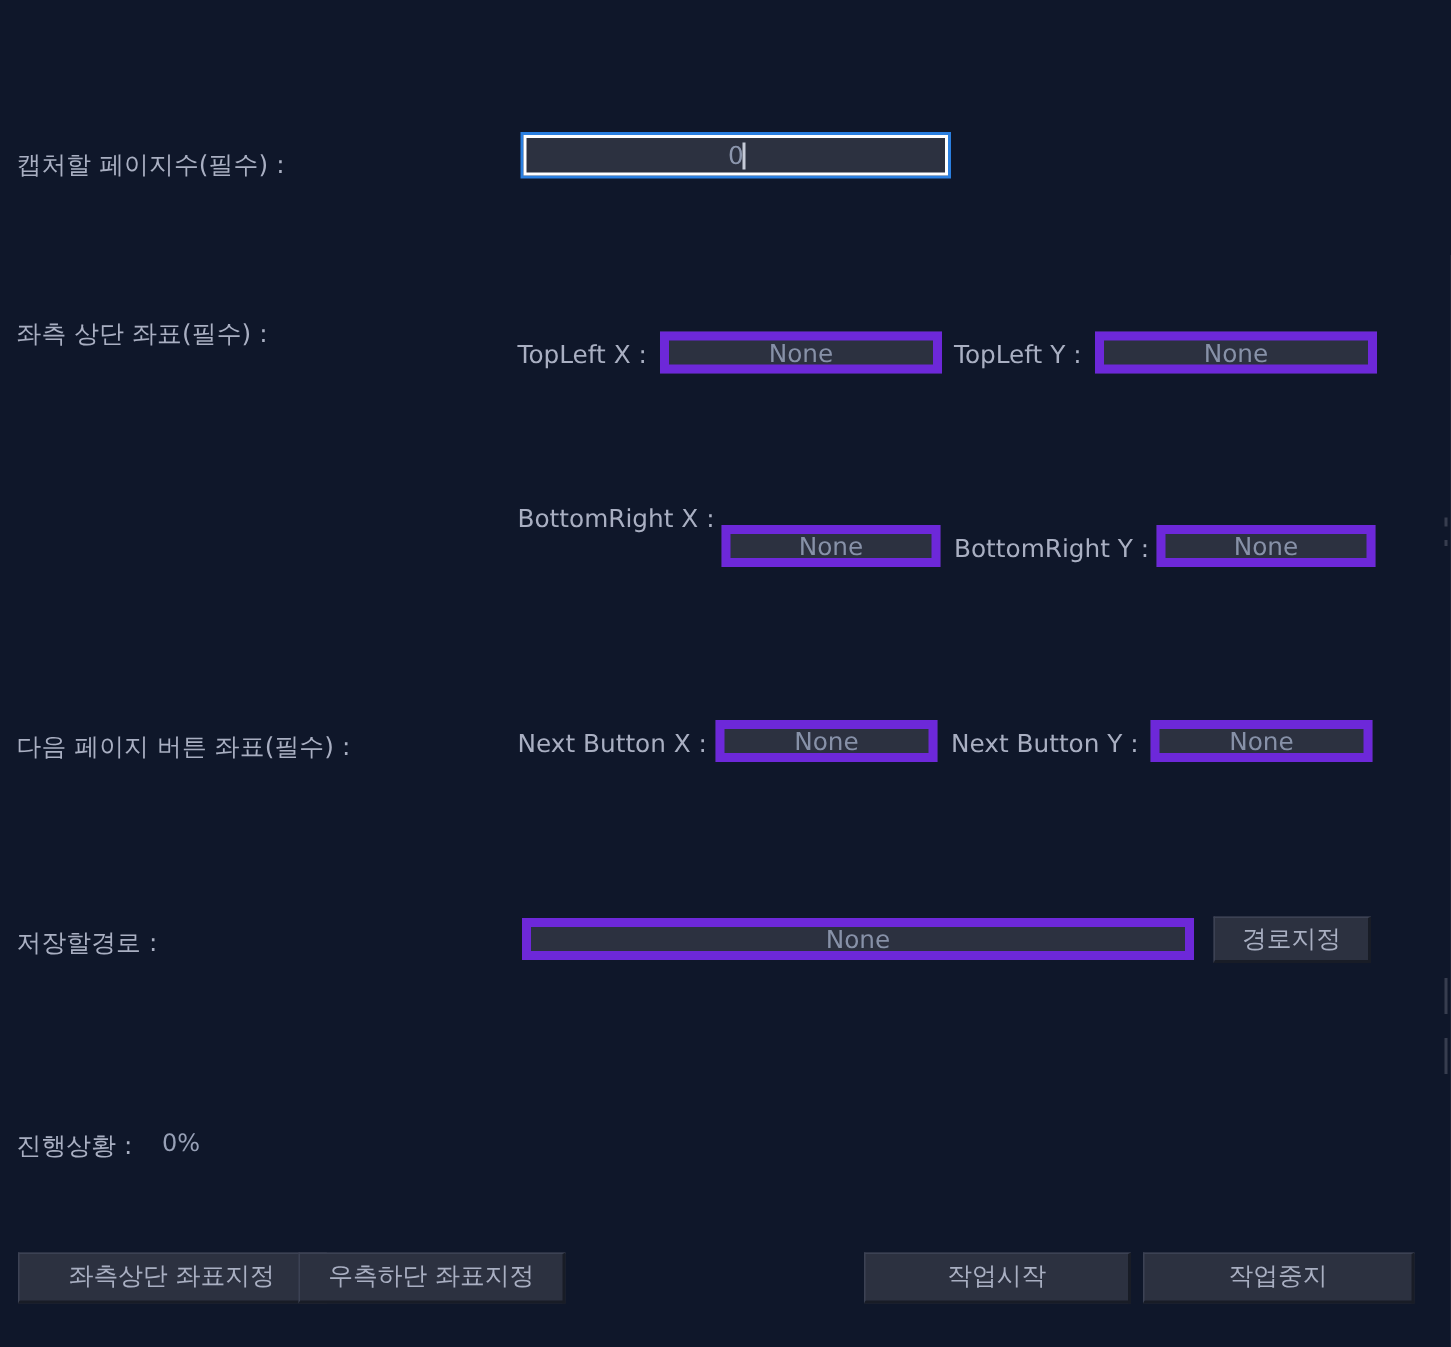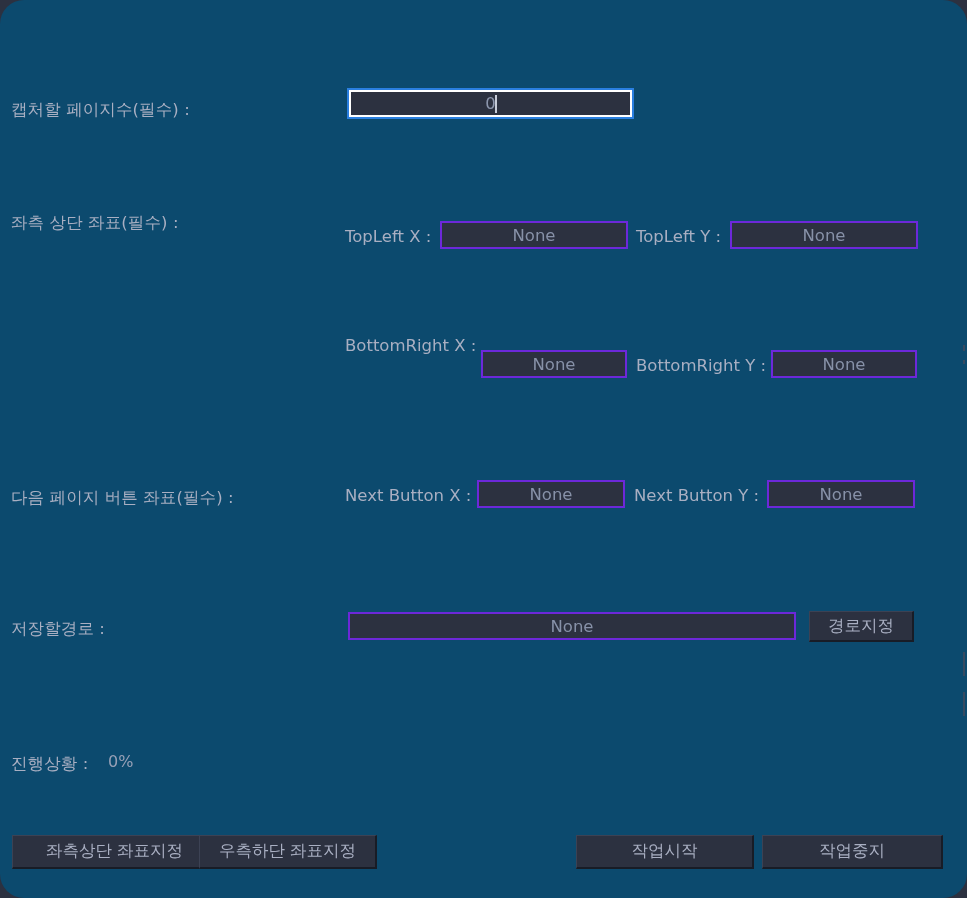--- a/index.html
+++ b/index.html
@@ -13,22 +13,21 @@
     position: relative;
     overflow: hidden;
     font-family: "DejaVu Sans", "Liberation Sans", sans-serif;
     color: #aeb4c6;
     -webkit-font-smoothing: antialiased;
   }
 
   .app {
     position: absolute;
     inset: 0;
-    background: #0c4a6e;
-    border-radius: 24px;
+    background: #0f172a;
   }
 
   
   .row-label {
     position: absolute;
     left: 11px;
     font-size: 16.5px;
     color: #a9afc2;
     letter-spacing: 0.1px;
     white-space: nowrap;
@@ -40,21 +39,21 @@
     font-size: 16.5px;
     color: #a9afc2;
     white-space: nowrap;
   }
 
   
   .field {
     position: absolute;
     box-sizing: border-box;
     background: #2c3140;
-    border: 2px solid #6d28d9;
+    border: 6px solid #6d28d9;
     color: #8791a8;
     font-size: 16.5px;
     font-family: "DejaVu Sans", "Liberation Sans", sans-serif;
     text-align: center;
     padding: 0;
     outline: none;
     line-height: 1;
   }
   .field::placeholder { color: #8791a8; opacity: 1; }
 

